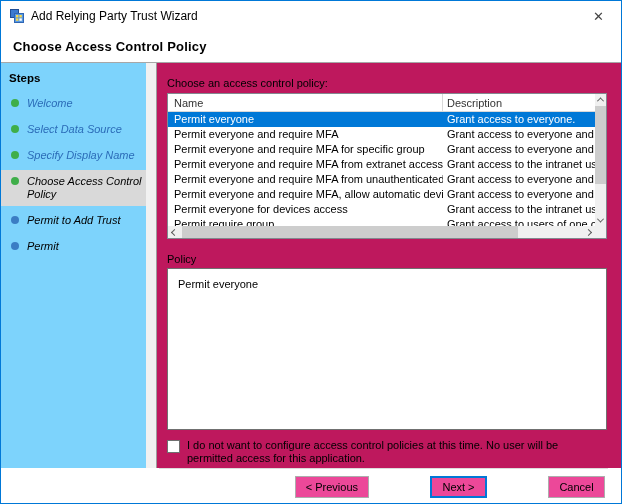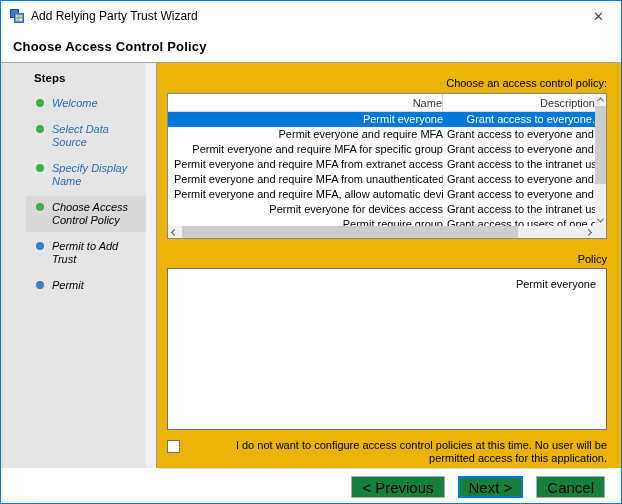--- a/index.html
+++ b/index.html
@@ -20,33 +20,33 @@
   .titlebar{height:30px;display:flex;align-items:center;padding-left:8px;background:#fff;justify-content:center;}
   .app-icon{width:16px;height:16px;margin-right:6px;flex:0 0 auto;}
   .title-text{font-size:12px;color:#000;}
   .close-btn{margin-left:auto;width:45px;height:30px;display:flex;align-items:center;justify-content:center;
     font-size:13px;color:#444;cursor:default;}
   
   .heading{height:32px;display:flex;align-items:center;padding-left:12px;border-bottom:1px solid #a7a7a7;}
   .heading h1{font-size:13px;font-weight:bold;letter-spacing:.2px;}
   
   .body{display:flex;height:406px;}
-  .sidebar{width:147px;background:#e5e5e5;padding-top:5px;padding-left:25px;}
+  .sidebar{width:147px;background:#7dd3fc;padding-top:5px;}
   .sidebar-title{font-weight:bold;font-size:11.5px;padding:4px 8px 8px 8px;}
   .step{display:flex;align-items:flex-start;padding:5px 4px 5px 10px;margin-bottom:3px;cursor:default;font-style:italic;}
   .step .bullet{width:8px;height:8px;border-radius:50%;margin:2px 8px 0 0;flex:0 0 auto;}
   .step.done .bullet,.step.current .bullet{background:var(--done);}
   .step.upcoming .bullet{background:var(--upcoming);}
   .step.done .step-label{color:var(--link);}
   .step.current{background:var(--stepbg);}
   .step.current .step-label,.step.upcoming .step-label{color:#000;}
   .step-label{line-height:13px;}
   .side-strip{width:10px;background:#f1f1f1;}
   .side-line{width:1px;background:#9d9d9d;}
-  .main{flex:1;padding:14px 14px 0 10px;background:#eab308;text-align:right;}
+  .main{flex:1;padding:14px 14px 0 10px;background:#be185d;}
   .list-label{margin-bottom:4px;}
   
   .listbox{position:relative;width:440px;height:146px;border:1px solid #82888f;background:#fff;overflow:hidden;}
   .lb-inner{position:absolute;left:0;top:0;right:11px;bottom:12px;overflow:hidden;}
   .lb-header{display:flex;height:18px;border-bottom:1px solid #d9d9d9;align-items:center;color:#333;}
   .lb-header .col-name{width:275px;padding-left:6px;border-right:1px solid #d9d9d9;height:18px;line-height:18px;}
   .lb-header .col-desc{flex:1;padding-left:4px;height:18px;line-height:18px;}
   .lb-rows{overflow:hidden;height:114px;}
   .lb-row{display:flex;height:15px;line-height:15px;white-space:nowrap;cursor:default;}
   .lb-row .cell-name{width:275px;padding-left:6px;overflow:hidden;flex:0 0 auto;}
@@ -72,22 +72,22 @@
   .policy-label{margin-top:14px;margin-bottom:3px;}
   .policy-box{width:440px;height:162px;border:1px solid #707070;background:#fff;padding:9px 10px;}
   
   .chk-row{margin-top:9px;display:flex;align-items:flex-start;width:440px;}
   .chk-box{width:13px;height:13px;border:1px solid #707070;background:#fff;flex:0 0 auto;margin-top:1px;cursor:default;}
   .chk-label{margin-left:7px;line-height:13px;width:420px;}
   
   .footer{position:absolute;left:0;right:0;bottom:0;height:35px;background:#fff;}
   .footer-divider{height:1px;background:#dcdcdc;margin-left:158px;margin-right:13px;}
   .btn-row{display:flex;justify-content:flex-end;gap:13px;padding:7px 16px 0 0;}
-  .btn{min-width:57px;height:22px;background:#15803d;border:1px solid #adadad;
-    font-family:"Liberation Sans",sans-serif;font-size:15px;padding:0 10px;cursor:default;}
+  .btn{min-width:57px;height:22px;background:#ec4899;border:1px solid #adadad;
+    font-family:"Liberation Sans",sans-serif;font-size:11px;padding:0 10px;cursor:default;margin-left:48px;}
   .btn.default-btn{border:1px solid var(--accent);box-shadow:inset 0 0 0 1px var(--accent);}
 </style>
 </head>
 <body>
 
 <div class="window">
 
   <div class="titlebar">
     <svg class="app-icon" viewBox="0 0 16 16">
       <rect x="1" y="1" width="9" height="9" fill="#1f4e96"></rect>

